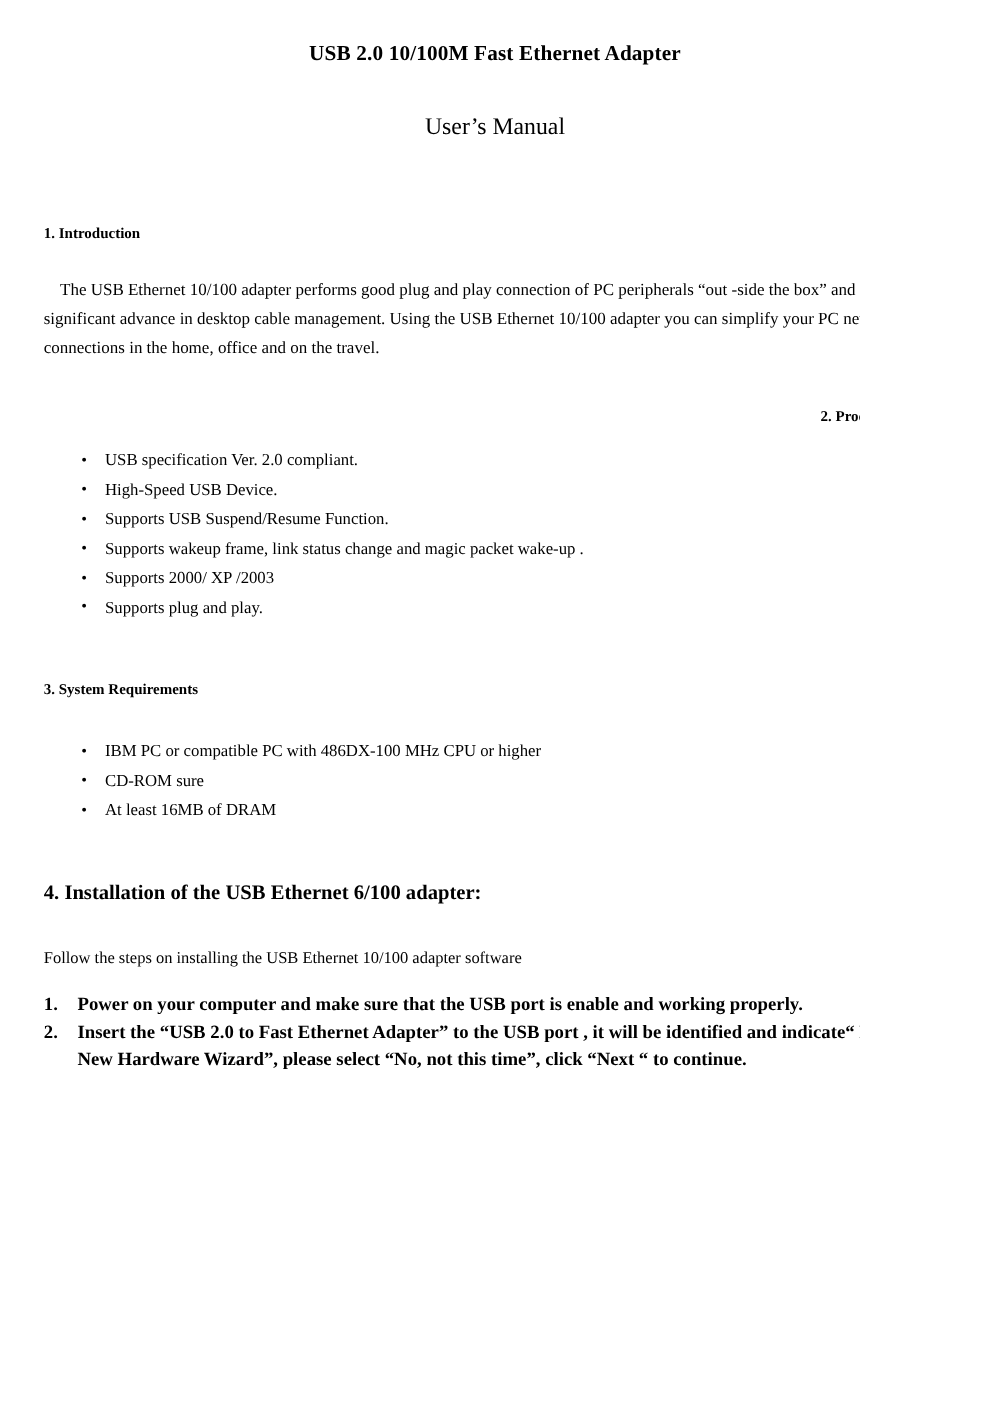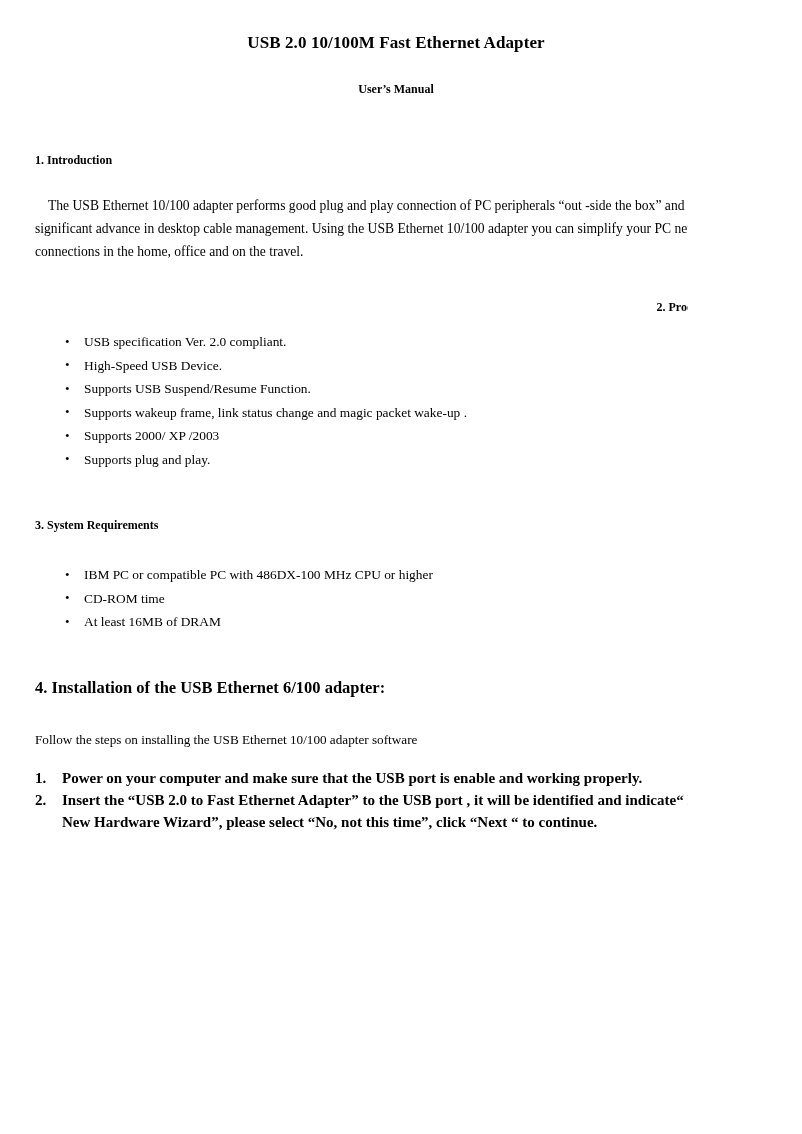--- a/index.html
+++ b/index.html
@@ -34,23 +34,23 @@
     text-align: center;
     font-size: 17px;
     font-weight: bold;
     letter-spacing: 0.1px;
     margin: 0;
     padding-top: 32px;
     line-height: 22px;
   }
   .doc-subtitle {
     text-align: center;
-    font-size: 12px;
-    font-weight: bold;
-    margin: 4px;
+    font-size: 19px;
+    font-weight: normal;
+    margin: 17px;
     padding-top: 20px;
     line-height: 22px;
   }
 
   
   .section-heading {
     font-size: 12px;
     font-weight: bold;
     line-height: 20px;
     margin: 0;
@@ -161,21 +161,21 @@
       </li>
     </ul>
 
     <h3 class="section-heading h-sysreq">3. System Requirements</h3>
 
     <ul class="bullets sysreq">
       <li>
         <span>IBM PC or compatible PC with 486DX-100 MHz CPU or higher</span>
       </li>
       <li>
-        <span>CD-ROM time</span>
+        <span>CD-ROM sure</span>
       </li>
       <li>
         <span>At least 16MB of DRAM</span>
       </li>
     </ul>
 
     <h3 class="section-heading h-install">4. Installation of the USB Ethernet 6/100 adapter:</h3>
 
     <p class="para para-follow">Follow the steps on installing the USB Ethernet 10/100 adapter software</p>
 

